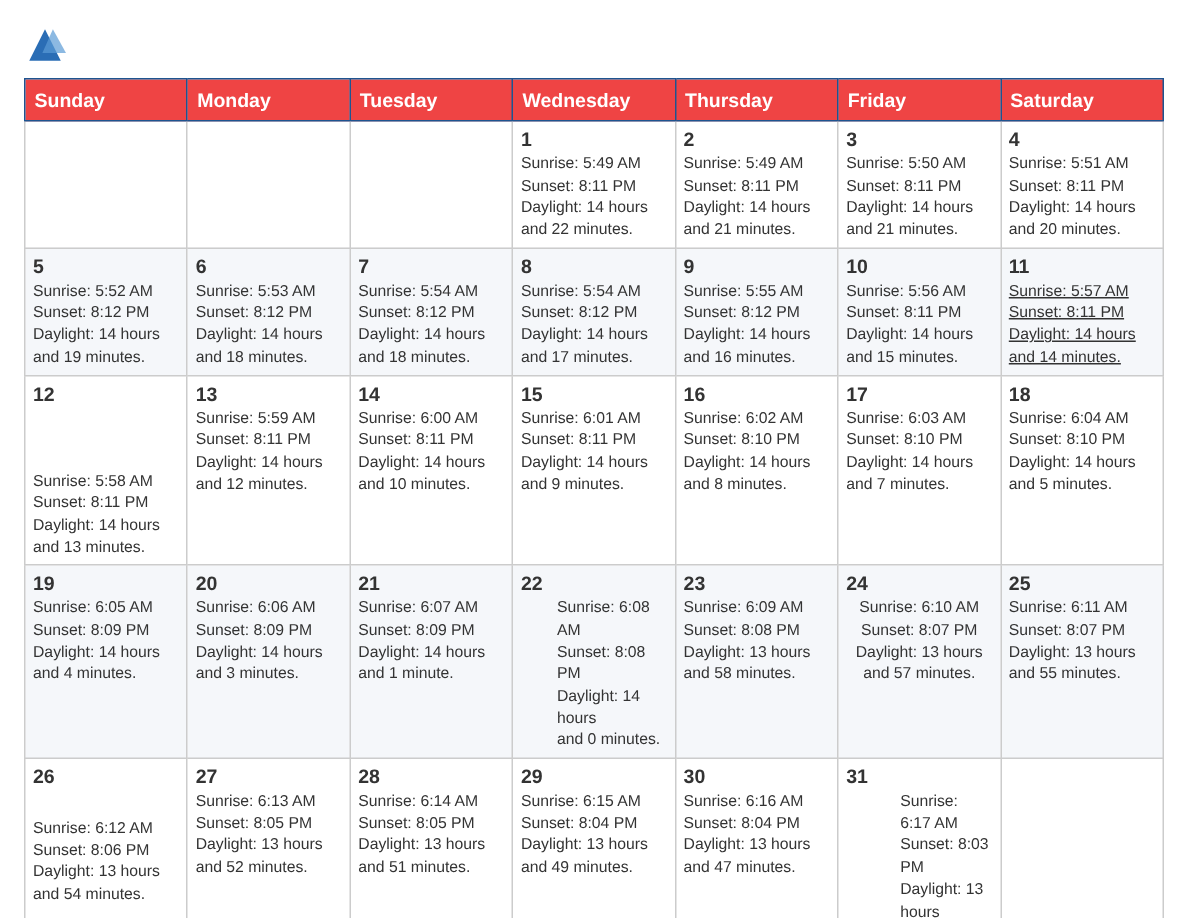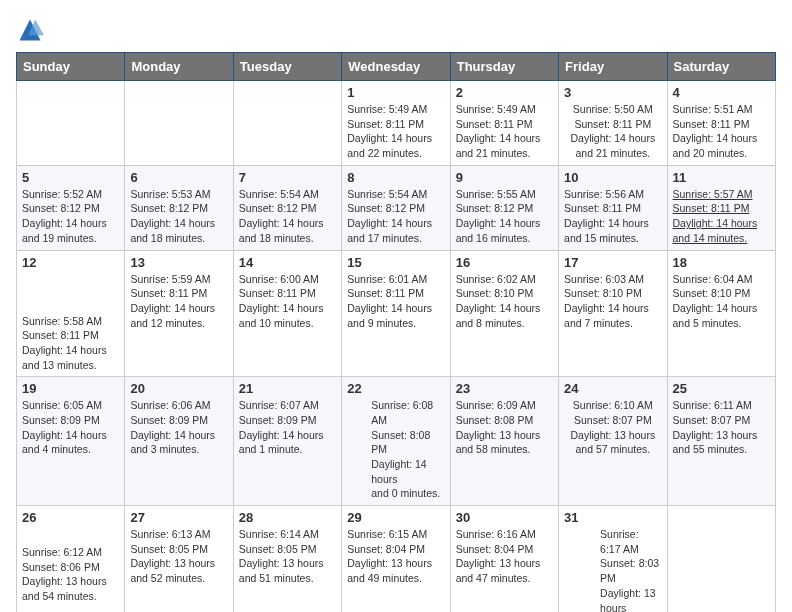--- a/index.html
+++ b/index.html
@@ -44,21 +44,21 @@
     .subtitle {
       font-size: 14px;
       color: #555;
     }
     .calendar {
       width: 100%;
       border-collapse: collapse;
       border: 1px solid #ccc;
     }
     .calendar th {
-      background: #737373;
+      background: #ef4444;
       color: #fff;
       font-size: 13px;
       font-weight: bold;
       padding: 6px 6px;
       text-align: left;
       border: 1px solid #1e5490;
     }
     .calendar td {
       vertical-align: top;
       border: 1px solid #ccc;
@@ -133,21 +133,21 @@
         </td>
         <td>
           <span class="day-num">2</span>
           <div class="day-info" style="white-space: pre-line;">Sunrise: 5:49 AM
 Sunset: 8:11 PM
 Daylight: 14 hours
 and 21 minutes.</div>
         </td>
         <td>
           <span class="day-num">3</span>
-          <div class="day-info" style="white-space: pre-line; text-align: center;">Sunrise: 5:50 AM
+          <div class="day-info" style="white-space: pre-line;">Sunrise: 5:50 AM
 Sunset: 8:11 PM
 Daylight: 14 hours
 and 21 minutes.</div>
         </td>
         <td>
           <span class="day-num">4</span>
           <div class="day-info" style="white-space: pre-line;">Sunrise: 5:51 AM
 Sunset: 8:11 PM
 Daylight: 14 hours
 and 20 minutes.</div>

